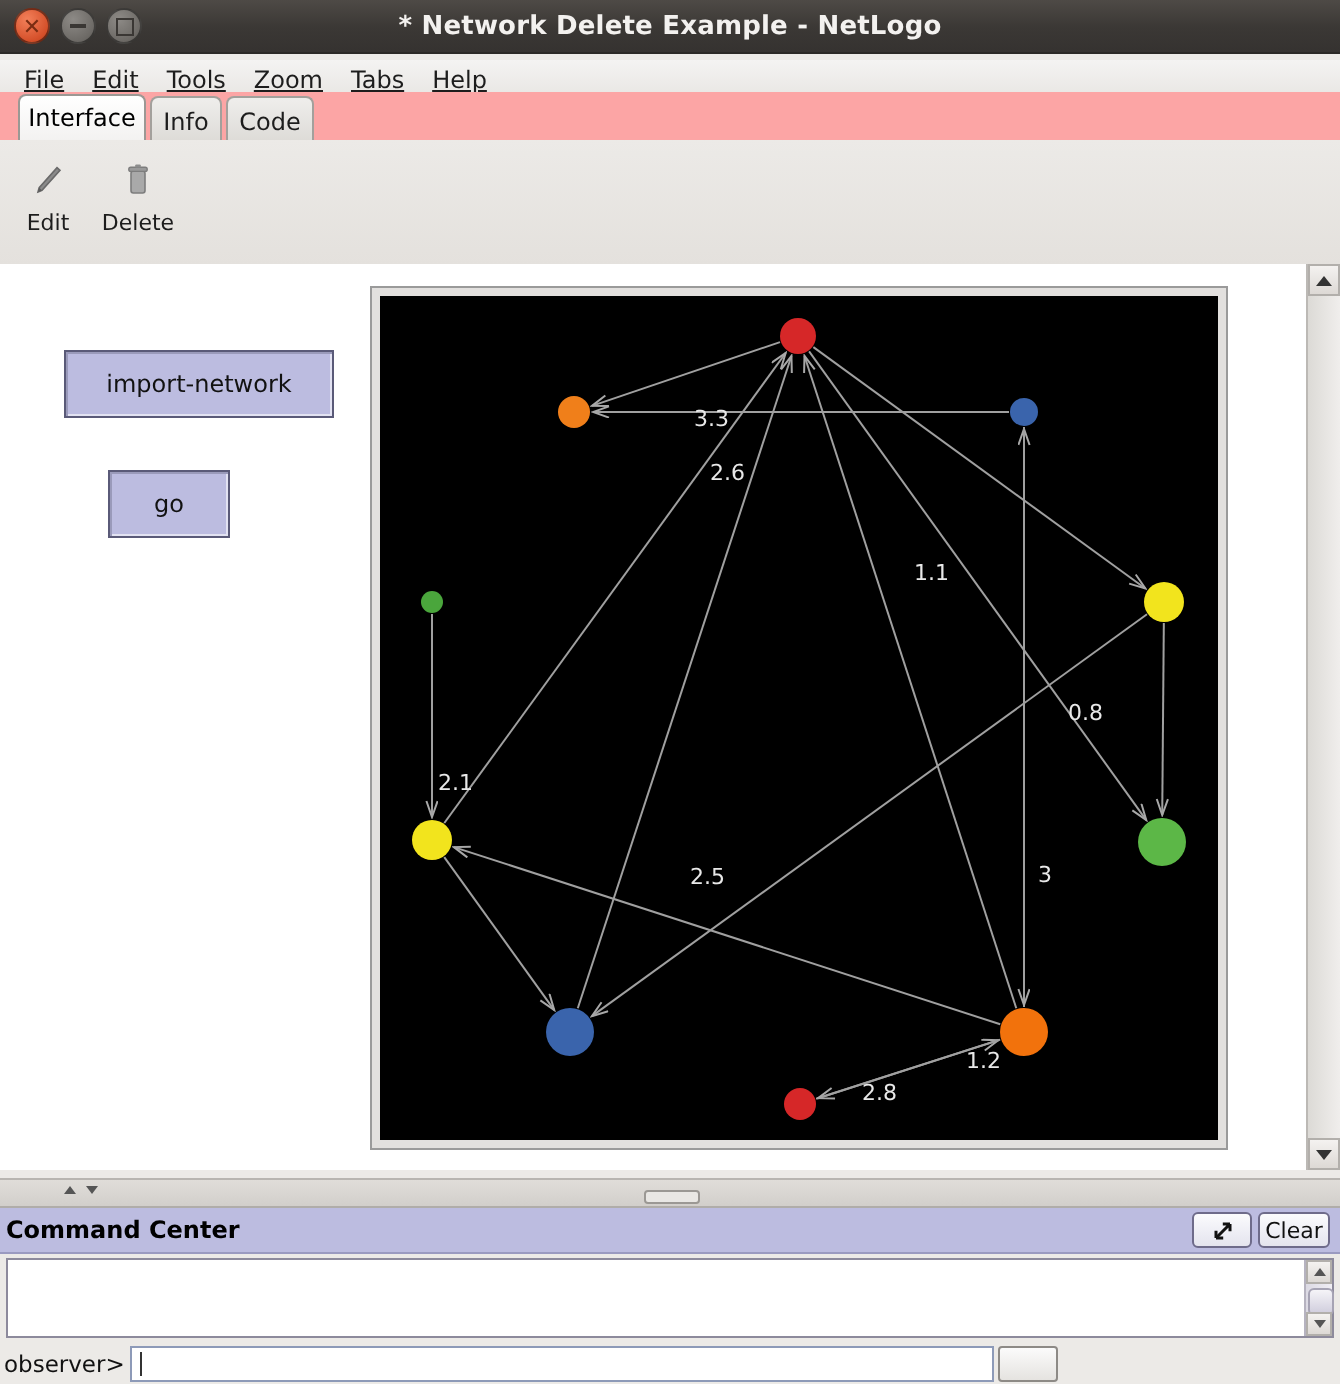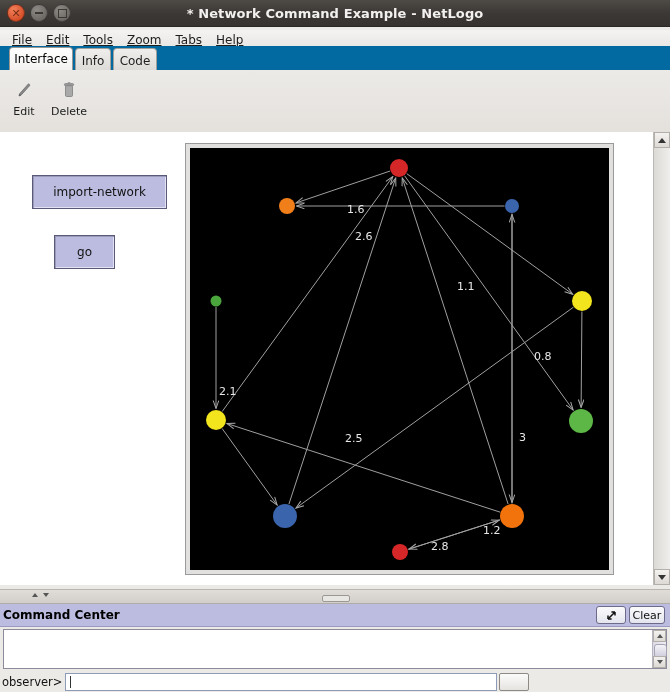--- a/index.html
+++ b/index.html
@@ -47,21 +47,21 @@
     display:flex; align-items:center; padding-left:5px; box-sizing:border-box;
   }
   .menu-item {
     font-size:12px; color:#1d1d1d; padding:1px 7px; cursor:default;
   }
   .menu-item u { text-decoration: underline; }
 
   
   .tabstrip {
     position:absolute; left:0; top:46px; width:670px; height:24px;
-    background:#0369a1;
+    background:#fca5a5;
     border-bottom:1px solid #a9a6a2;
   }
   .tab {
     position:absolute; top:2px; height:24px;
     box-sizing:border-box;
     border:1px solid #a3a09c;
     border-bottom:none;
     border-radius:4px 4px 0 0;
     background:linear-gradient(to bottom,#efeeec,#dcdad6);
     font-size:12px; color:#1d1d1d;
@@ -257,21 +257,21 @@
       <div class="wb close">
           <span style="font-size:11px;line-height:1;color:#7a2c12;">✕</span>
         </div>
       <div class="wb min">
           <span></span>
         </div>
       <div class="wb max">
           <span></span>
         </div>
     </div>
-    <div class="title-text">* Network Command Example - NetLogo</div>
+    <div class="title-text">* Network Delete Example - NetLogo</div>
   </div>
 
   <div class="menubar">
     <div class="menu-item"><u>File</u></div>
     <div class="menu-item"><u>Edit</u></div>
     <div class="menu-item"><u>Tools</u></div>
     <div class="menu-item"><u>Zoom</u></div>
     <div class="menu-item"><u>Tabs</u></div>
     <div class="menu-item"><u>Help</u></div>
   </div>
@@ -390,21 +390,21 @@
               <circle cx="26" cy="153" r="5.5" fill="#4aa63c"></circle>
               <circle cx="392" cy="153" r="10" fill="#f2e41d"></circle>
               <circle cx="26" cy="272" r="10" fill="#f2e41d"></circle>
               <circle cx="391" cy="273" r="12" fill="#5cb747"></circle>
               <circle cx="95" cy="368" r="12" fill="#3a64ac"></circle>
               <circle cx="322" cy="368" r="12" fill="#f2720c"></circle>
               <circle cx="210" cy="404" r="8" fill="#d62728"></circle>
             </g>
         </svg>
         <div id="labels-layer">
-            <div class="edge-label" style="left: 157px; top: 55px; color: rgb(232, 232, 232);">1.6</div>
+            <div class="edge-label" style="left: 157px; top: 55px; color: rgb(232, 232, 232);">3.3</div>
             <div class="edge-label" style="left: 165px; top: 82px; color: rgb(232, 232, 232);">2.6</div>
             <div class="edge-label" style="left: 267px; top: 132px; color: rgb(232, 232, 232);">1.1</div>
             <div class="edge-label" style="left: 329px; top: 283px; color: rgb(232, 232, 232);">3</div>
             <div class="edge-label" style="left: 344px; top: 202px; color: rgb(232, 232, 232);">0.8</div>
             <div class="edge-label" style="left: 29px; top: 237px; color: rgb(232, 232, 232);">2.1</div>
             <div class="edge-label" style="left: 155px; top: 284px; color: rgb(232, 232, 232);">2.5</div>
             <div class="edge-label" style="left: 293px; top: 376px; color: rgb(232, 232, 232);">1.2</div>
             <div class="edge-label" style="left: 241px; top: 392px; color: rgb(232, 232, 232);">2.8</div>
           </div>
       </div>

